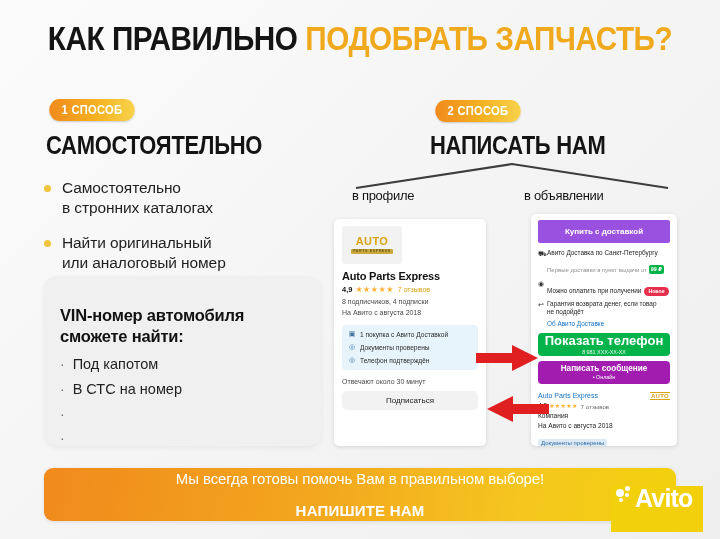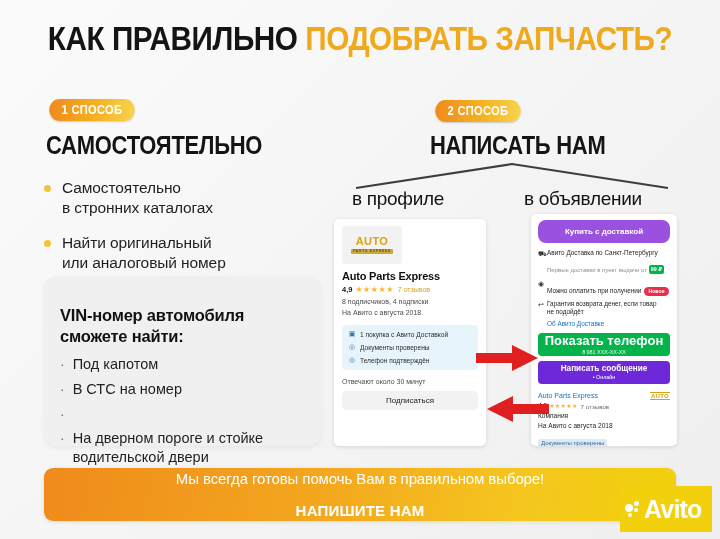--- a/index.html
+++ b/index.html
@@ -84,21 +84,21 @@
   .vin-dash{
     color:#6d6d6d;font-size:14px;line-height:1.3;
     margin-right:8px;flex:0 0 auto;
   }
   .vin-text{font-size:14.5px;color:#1f1f1f;line-height:1.3;}
 
   
   .chev{position:absolute;left:352px;top:162px;width:320px;height:30px;}
 
   .sublabel{
-    position:absolute;font-size:19px;color:#141414;
+    position:absolute;font-size:13px;color:#141414;
     letter-spacing:-0.3px;white-space:nowrap;text-align:right;
   }
   #sub-profile{left:352px;top:188px;}
   #sub-ad{left:524px;top:188px;}
 
   
   .pcard{
     position:absolute;left:334px;top:219px;width:152px;height:227px;
     background:#ffffff;border-radius:5px;
     box-shadow:0 1px 4px rgba(0,0,0,.13);
@@ -146,21 +146,21 @@
   }
 
   
   .acard{
     position:absolute;left:531px;top:214px;width:146px;height:232px;
     background:#ffffff;border-radius:5px;
     box-shadow:0 1px 4px rgba(0,0,0,.13);
     padding:6px 7px 0 7px;box-sizing:border-box;overflow:hidden;
   }
   .a-purple{
-    height:23px;background:#9b51e0;border-radius:8px;
+    height:23px;background:#9b51e0;border-radius:2px;
     display:flex;align-items:center;justify-content:center;
     color:#fff;font-size:8px;font-weight:bold;
   }
   .a-del{margin-top:6px;}
   .a-del-row{display:flex;margin-bottom:3px;}
   .a-del-ico{width:9px;font-size:7px;color:#333;flex:0 0 auto;line-height:1.3;}
   .a-del-body{flex:1;}
   .a-del-t{font-size:6.4px;color:#1f1f1f;line-height:1.35;}
   .a-del-s{font-size:6px;color:#8e8e8e;line-height:1.4;}
   .chip-green{
@@ -173,21 +173,21 @@
   }
   .a-link{font-size:6.4px;color:#1273c4;margin:3px 0 0 9px;}
   .a-btn-green{
     height:23px;background:#04b34a;border-radius:4px;margin-top:6px;
     display:flex;flex-direction:column;align-items:center;justify-content:center;
     color:#fff;
   }
   .a-btn-green .t1{font-size:13px;font-weight:bold;line-height:1.05;}
   .a-btn-green .t2{font-size:5.4px;opacity:.92;margin-top:1px;}
   .a-btn-blue{
-    height:23px;background:#6d28d9;border-radius:4px;margin-top:5px;
+    height:23px;background:#a21caf;border-radius:4px;margin-top:5px;
     display:flex;flex-direction:column;align-items:center;justify-content:center;
     color:#fff;
   }
   .a-btn-blue .t1{font-size:8.2px;font-weight:bold;line-height:1.05;}
   .a-btn-blue .t2{font-size:5.4px;margin-top:1px;}
   .a-seller{margin-top:7px;position:relative;}
   .a-s-name{font-size:7px;color:#1273c4;line-height:1.5;}
   .a-s-rate{display:flex;align-items:center;line-height:1.5;}
   .a-s-num{font-size:6.6px;color:#111;margin-right:2px;}
   .a-s-stars{color:#ffb02e;font-size:6px;letter-spacing:0.3px;margin-right:3px;}
@@ -211,22 +211,22 @@
     position:absolute;left:44px;top:468px;width:632px;height:53px;
     border-radius:9px;
     background:linear-gradient(100deg,#f08a1c 0%,#f3a81e 45%,#f5c61f 75%,#f2d00c 100%);
     display:flex;flex-direction:column;align-items:center;justify-content:center;
     box-shadow:0 1px 4px rgba(0,0,0,.10);
   }
   .bb1{color:#ffffff;font-size:15px;letter-spacing:-0.1px;line-height:1.2;}
   .bb2{color:#ffffff;font-size:15px;font-weight:bold;letter-spacing:0.2px;margin-top:14px;text-transform:uppercase;}
 
   .avito{
-    position:absolute;right:8px;top:486px;width:92px;height:46px;
-    background:#f2d00c;display:flex;align-items:center;
+    position:absolute;right:17px;top:486px;width:92px;height:46px;
+    background:#f2d00c;display:flex;align-items:flex-start;
     padding-left:5px;box-sizing:border-box;overflow:hidden;
   }
   .avito-dots{position:relative;width:17px;height:17px;margin-right:2px;flex:0 0 auto;}
   .avito-dots i{position:absolute;border-radius:50%;background:#ffffff;display:block;}
   .avito-txt{color:#ffffff;font-size:25px;font-weight:bold;letter-spacing:-0.8px;line-height:1;}
 </style>
 </head>
 <body>
 
 <div class="canvas">
@@ -260,22 +260,20 @@
     </div>
     <div class="vin-row">
       <span class="vin-dash">·</span>
       <span class="vin-text" style="white-space:pre-line">В СТС на номер</span>
     </div>
     <div class="vin-row">
       <span class="vin-dash">·</span>
     </div>
     <div class="vin-row">
       <span class="vin-dash">·</span>
-      <span class="vin-text" style="white-space:pre-line">На дверном пороге и стойке
-водительской двери</span>
     </div>
   </div>
 
   <div class="badge" id="badge2">2 способ</div>
   <div class="bigtitle" id="title2">Написать нам</div>
 
   <svg class="chev" viewBox="0 0 320 30">
     <polyline points="4,26 160,2 316,26" fill="none" stroke="#3d3d3d" stroke-width="2.2"></polyline>
   </svg>
 

